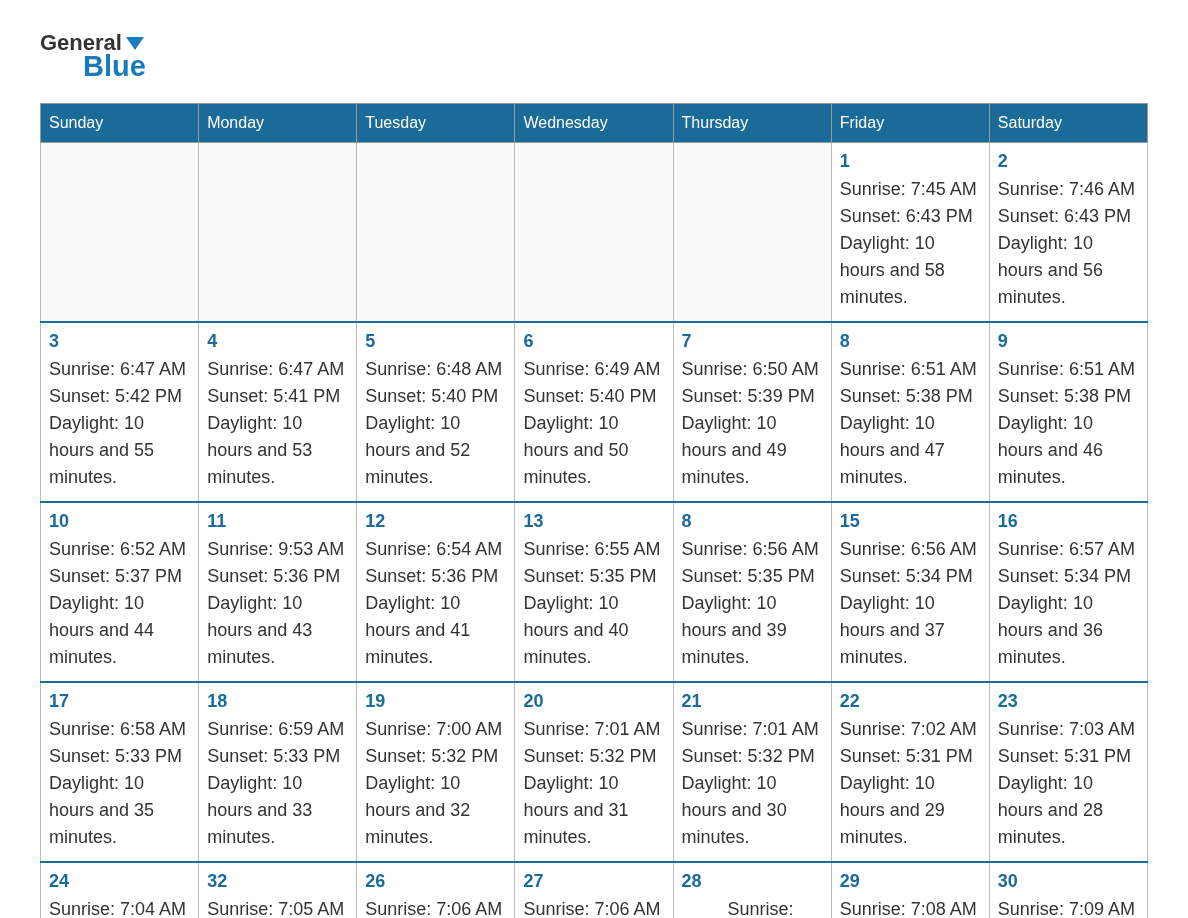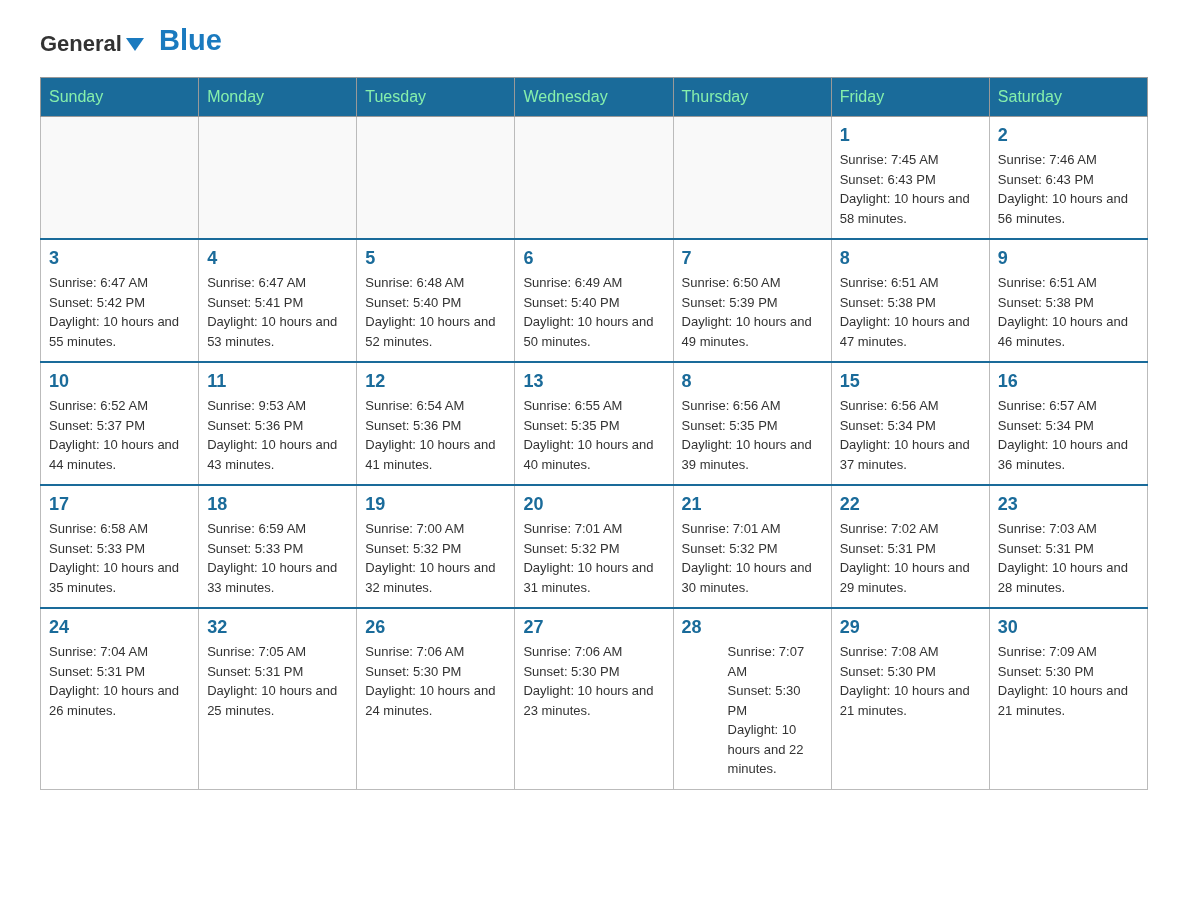--- a/index.html
+++ b/index.html
@@ -45,21 +45,21 @@
       color: #333;
       margin-top: 6px;
     }
     .calendar {
       width: 100%;
       border-collapse: collapse;
       border: 1px solid #999;
     }
     .calendar th {
       background-color: #1a6b9a;
-      color: #86efac;
+      color: #ffffff;
       padding: 10px 8px;
       font-size: 16px;
       font-weight: normal;
       text-align: left;
       border: 1px solid #999;
     }
     .calendar td {
       vertical-align: top;
       padding: 8px 8px 10px 8px;
       border: 1px solid #bbb;
@@ -73,34 +73,34 @@
       background: #f9f9f9;
     }
     .day-number {
       font-size: 18px;
       color: #1a6b9a;
       font-weight: bold;
       margin-bottom: 4px;
       display: block;
     }
     .sun-info {
-      font-size: 13px;
+      font-size: 18px;
       line-height: 1.5;
       color: #333;
     }
     .row-separator td {
       border-top: 2px solid #1a6b9a;
     }
   </style>
 </head>
 <body>
 
 <div class="header-area">
   <div class="logo">
-    <div style="display:flex; flex-direction:row; align-items:flex-end;gap:13px;">
+    <div style="display:flex; flex-direction:column; align-items:flex-end;">
       <div style="display:flex; align-items:center; gap:2px;">
         <span class="logo-text-general">General</span>
         <svg width="22" height="22" viewBox="0 0 22 22">
           <polygon points="2,5 20,5 11,18" fill="#1a7abf"></polygon>
         </svg>
       </div>
       <span class="logo-text-blue" style="margin-top:-6px;">Blue</span>
     </div>
   </div>
 </div>

